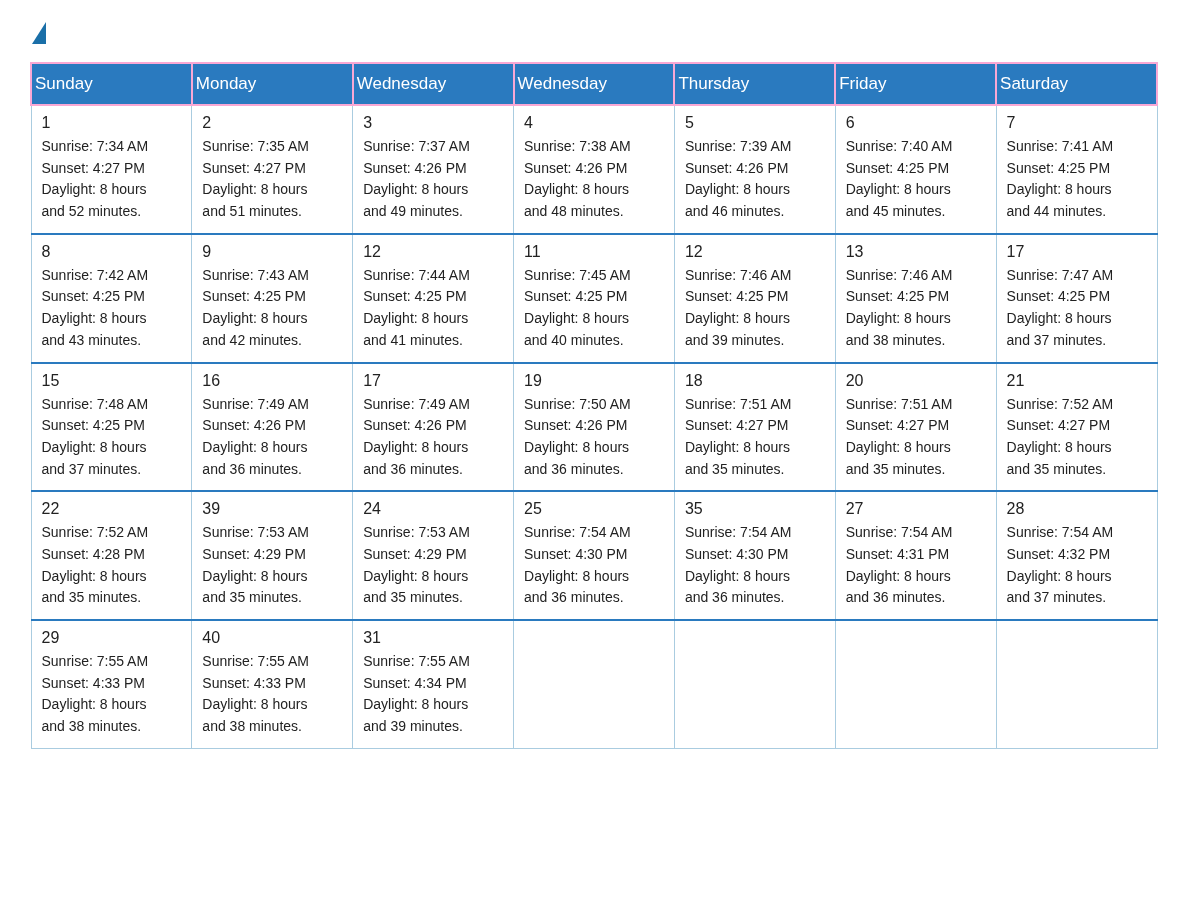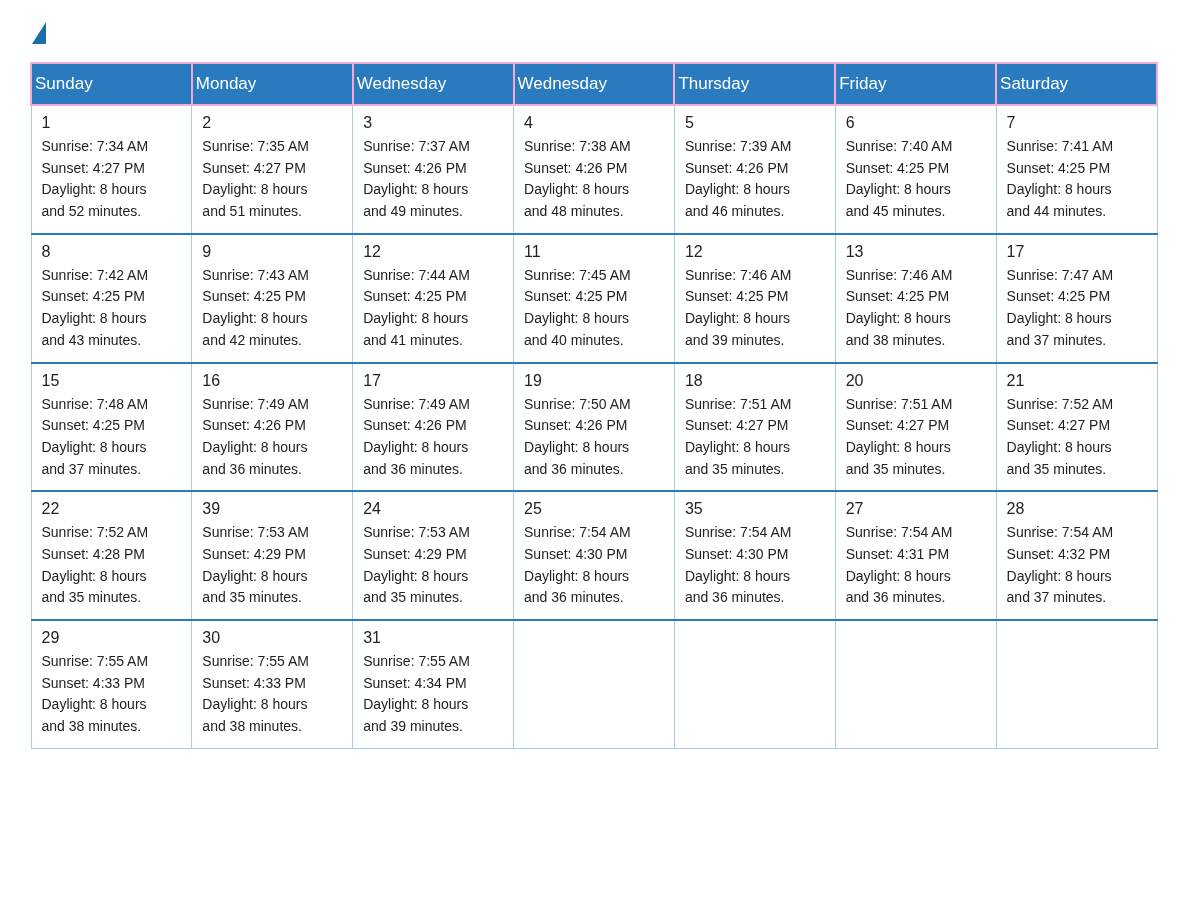--- a/index.html
+++ b/index.html
@@ -195,21 +195,21 @@
         <td><span class="day-number">35</span>
 <span class="day-info">Sunrise: 7:54 AM<br>Sunset: 4:30 PM<br>Daylight: 8 hours<br>and 36 minutes.</span></td>
         <td><span class="day-number">27</span>
 <span class="day-info">Sunrise: 7:54 AM<br>Sunset: 4:31 PM<br>Daylight: 8 hours<br>and 36 minutes.</span></td>
         <td><span class="day-number">28</span>
 <span class="day-info">Sunrise: 7:54 AM<br>Sunset: 4:32 PM<br>Daylight: 8 hours<br>and 37 minutes.</span></td>
       </tr>
       <tr>
         <td><span class="day-number">29</span>
 <span class="day-info">Sunrise: 7:55 AM<br>Sunset: 4:33 PM<br>Daylight: 8 hours<br>and 38 minutes.</span></td>
-        <td><span class="day-number">30</span>
+        <td><span class="day-number">40</span>
 <span class="day-info">Sunrise: 7:55 AM<br>Sunset: 4:33 PM<br>Daylight: 8 hours<br>and 38 minutes.</span></td>
         <td><span class="day-number">31</span>
 <span class="day-info">Sunrise: 7:55 AM<br>Sunset: 4:34 PM<br>Daylight: 8 hours<br>and 39 minutes.</span></td>
         <td class="empty-cell"></td>
         <td class="empty-cell"></td>
         <td class="empty-cell"></td>
         <td class="empty-cell"></td>
       </tr>
     </tbody>
 </table>

